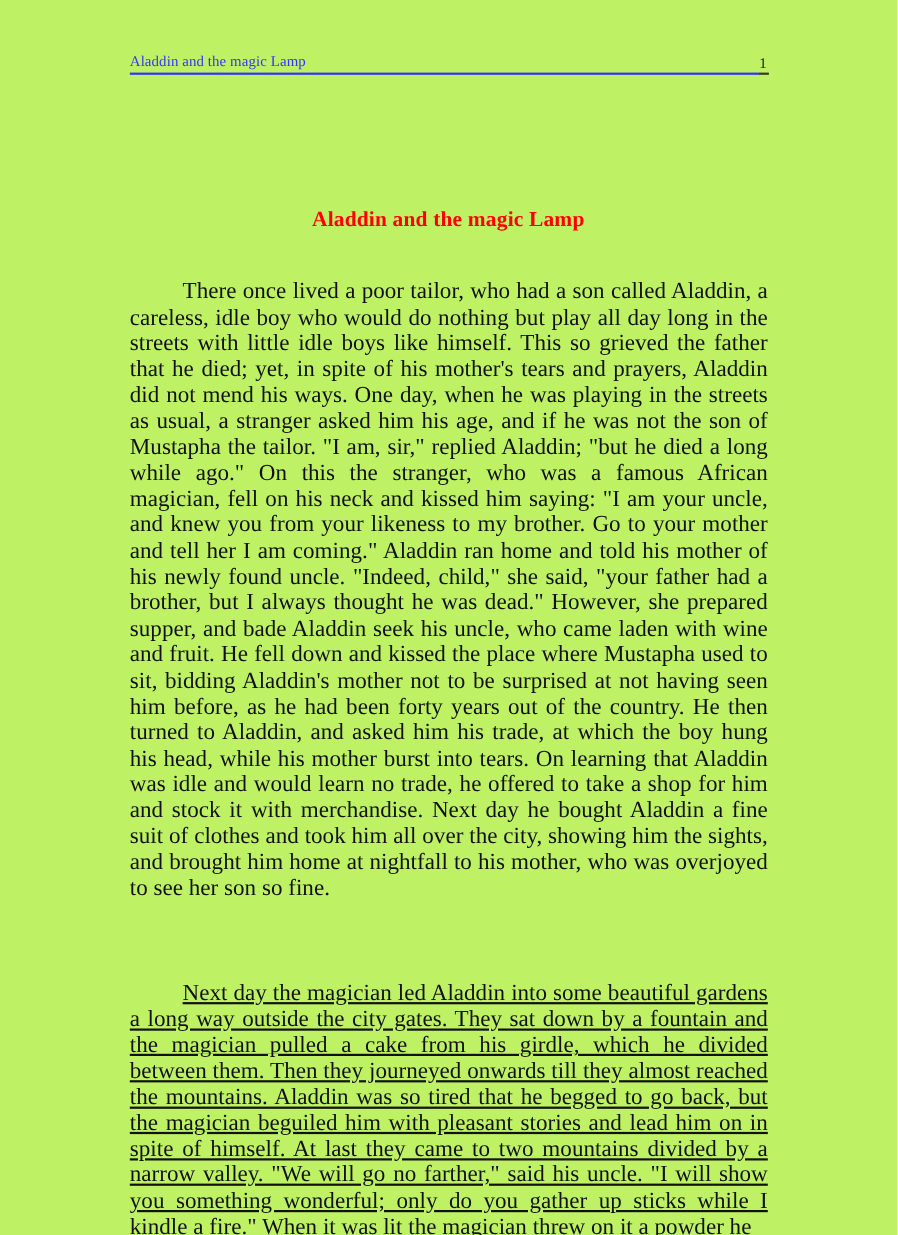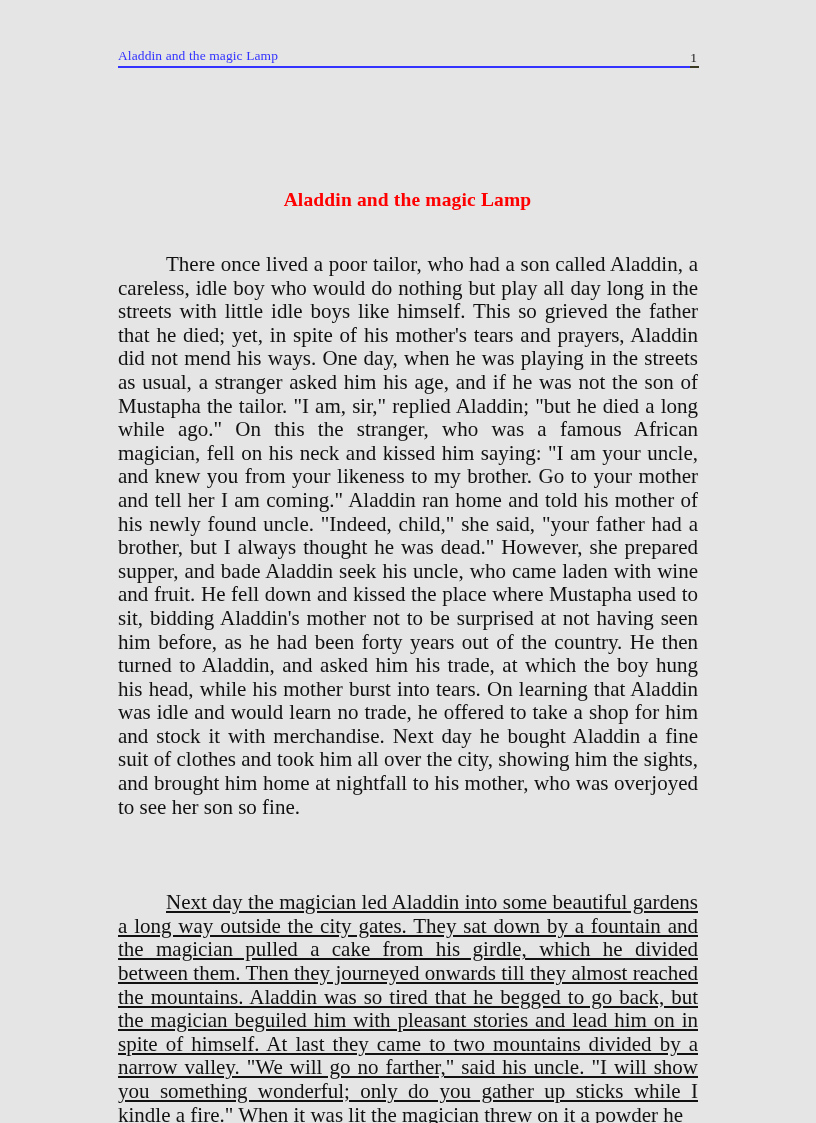--- a/index.html
+++ b/index.html
@@ -8,21 +8,21 @@
     background: #ffffff;
   }
   body {
     font-family: "Liberation Serif", "DejaVu Serif", serif;
     color: #000000;
   }
   .page {
     position: relative;
     width: 816px;
     height: 1123px;
-    background: #e5e5e5;
+    background: #bef264;
     overflow: hidden;
     box-sizing: border-box;
   }
 
   
   .header {
     position: absolute;
     left: 118px;
     top: 48px;
     width: 579px;

